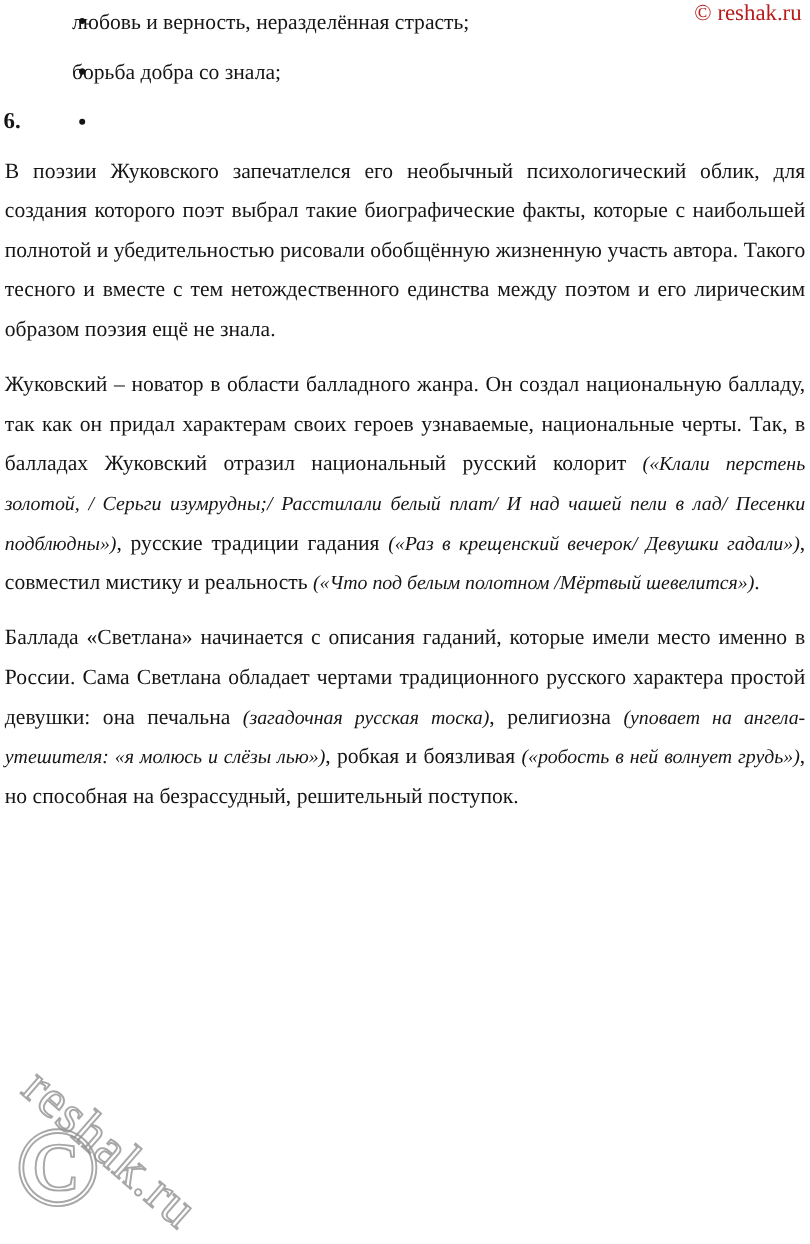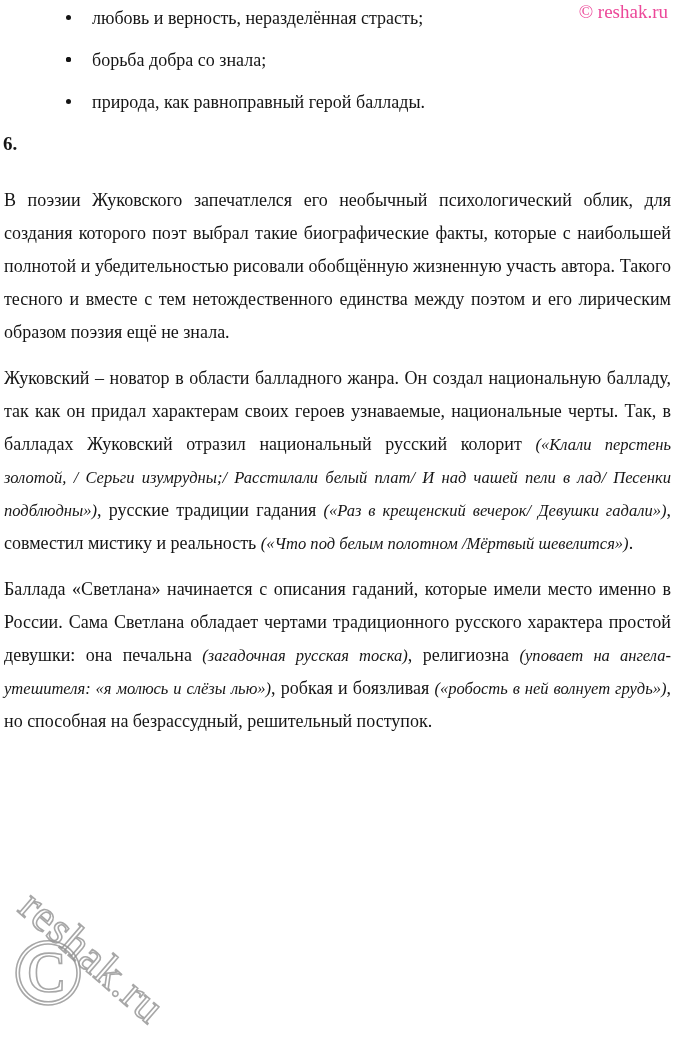--- a/index.html
+++ b/index.html
@@ -11,31 +11,31 @@
     overflow: hidden;
     font-family: "Liberation Serif", "DejaVu Serif", serif;
     color: #151515;
   }
   .copyright {
     position: absolute;
     top: 1px;
     right: 7px;
     font-size: 19px;
     line-height: 22px;
-    color: #ec4899;
+    color: #b91c1c;
     white-space: nowrap;
   }
   ul.themes {
     list-style: none;
     margin: 6px 0 0 0;
     padding: 0;
   }
   ul.themes li {
     position: relative;
-    padding-left: 92px;
+    padding-left: 60px;
     padding-right: 10px;
     font-size: 18px;
     line-height: 24px;
     margin-bottom: 18px;
   }
   ul.themes .dot {
     position: absolute;
     left: 66px;
     top: 9px;
     width: 5px;
@@ -43,21 +43,21 @@
     border-radius: 50%;
     background: #141414;
   }
   .section-number {
     font-weight: bold;
     font-size: 19px;
     line-height: 24px;
     margin: 16px 0 0 3px;
   }
   .paragraphs {
-    margin-top: 28px;
+    margin-top: 12px;
     padding: 0 4px;
   }
   .paragraphs p {
     margin: 0 0 13px 0;
     font-size: 18px;
     line-height: 33px;
     text-align: justify;
   }
   .paragraphs p span.it {
     font-style: italic;
@@ -98,21 +98,21 @@
 <body>
 
 <div class="page">
 
   <div class="copyright">© reshak.ru</div>
 
   <ul class="themes" id="themes-list">
       <li><span class="dot"></span><span>любовь и верность, неразделённая страсть;</span></li>
       <li><span class="dot"></span></li>
       <li><span class="dot"></span><span>борьба добра со знала;</span></li>
-      <li><span class="dot"></span><span>природа, как равноправный герой баллады.</span></li>
+      <li><span class="dot"></span></li>
     </ul>
 
   <div class="section-number">6.</div>
 
   <div class="paragraphs" id="paragraphs">
       <p><span>В поэзии Жуковского запечатлелся его необычный психологический облик, для создания которого поэт выбрал такие биографические факты, которые с наибольшей полнотой и убедительностью рисовали обобщённую жизненную участь автора. Такого тесного и вместе с тем нетождественного единства между поэтом и его лирическим образом поэзия ещё не знала.</span></p>
       <p><span>Жуковский – новатор в области балладного жанра. Он создал национальную балладу, так как он придал характерам своих героев узнаваемые, национальные черты. Так, в балладах Жуковский отразил национальный русский колорит </span><span class="it">(«Клали перстень золотой, / Серьги изумрудны;/ Расстилали белый плат/ И над чашей пели в лад/ Песенки подблюдны»)</span><span>, русские традиции гадания </span><span class="it">(«Раз в крещенский вечерок/ Девушки гадали»)</span><span>, совместил мистику и реальность </span><span class="it">(«Что под белым полотном /Мёртвый шевелится»)</span><span>.</span></p>
       <p><span>Баллада «Светлана» начинается с описания гаданий, которые имели место именно в России. Сама Светлана обладает чертами традиционного русского характера простой девушки: она печальна </span><span class="it">(загадочная русская тоска)</span><span>, религиозна </span><span class="it">(уповает на ангела-утешителя: «я молюсь и слёзы лью»)</span><span>, робкая и боязливая </span><span class="it">(«робость в ней волнует грудь»)</span><span>, но способная на безрассудный, решительный поступок.</span></p>
     </div>
 

